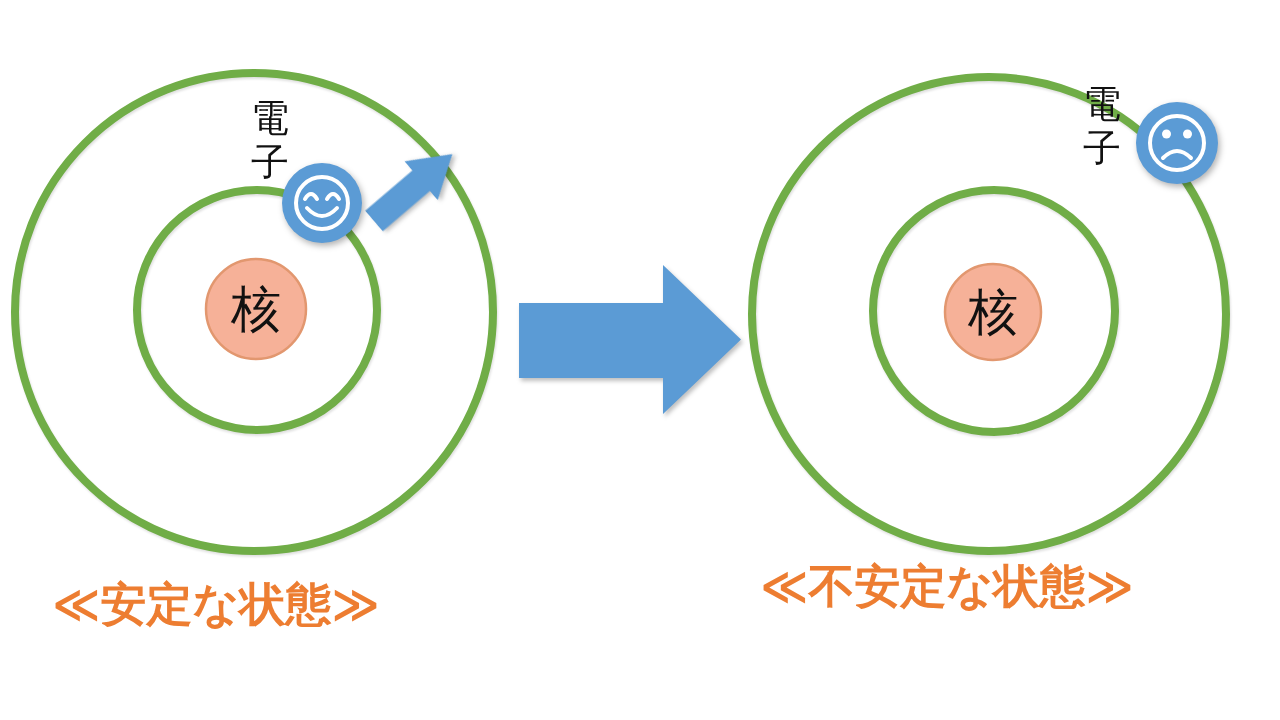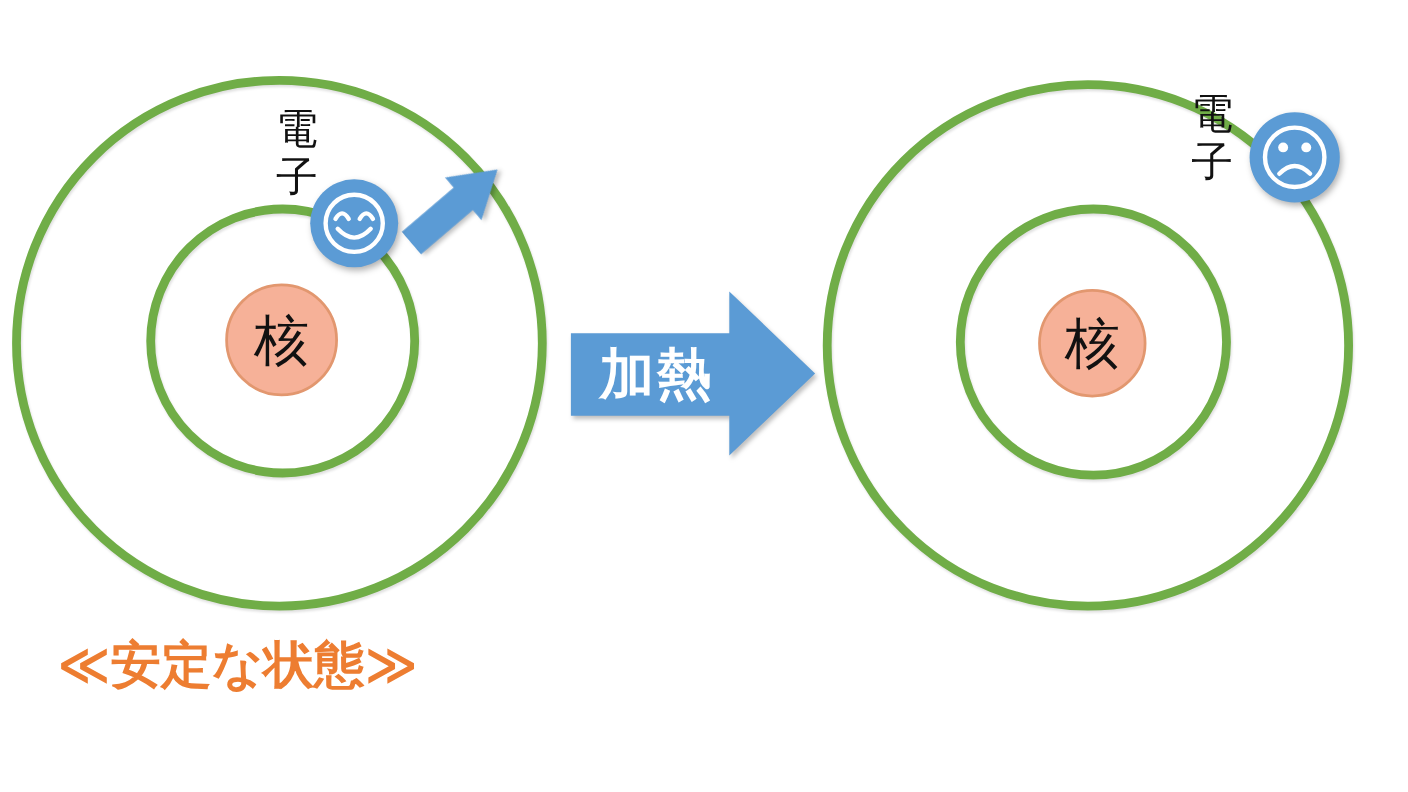--- a/index.html
+++ b/index.html
@@ -126,24 +126,24 @@
       <circle class="face-dot" cx="10.5" cy="-9" r="4.5"></circle>
       <path class="face-line" d="M -14 15 Q 0 1 14 15"></path>
     </g>
   </svg>
 
   <div class="txt electron-label" style="left:238px; top:96px;">電
 子</div>
 
   <div class="txt nucleus-label" style="left:196px; top:282px;">核</div>
 
-  <div class="txt heat-label" style="left:517px; top:312px;">加熱</div>
 
   <div class="txt electron-label" style="left:1070px; top:82px;">電
 子</div>
 
   <div class="txt nucleus-label" style="left:933px; top:285px;">核</div>
 
   <div class="txt caption" style="left:6px; top:574px;">≪安定な状態≫</div>
 
+  <div class="txt caption" style="left:747px; top:556px; width:400px;">≪不安定な状態≫</div>
 
 
 </div>
 
 </body></html>

